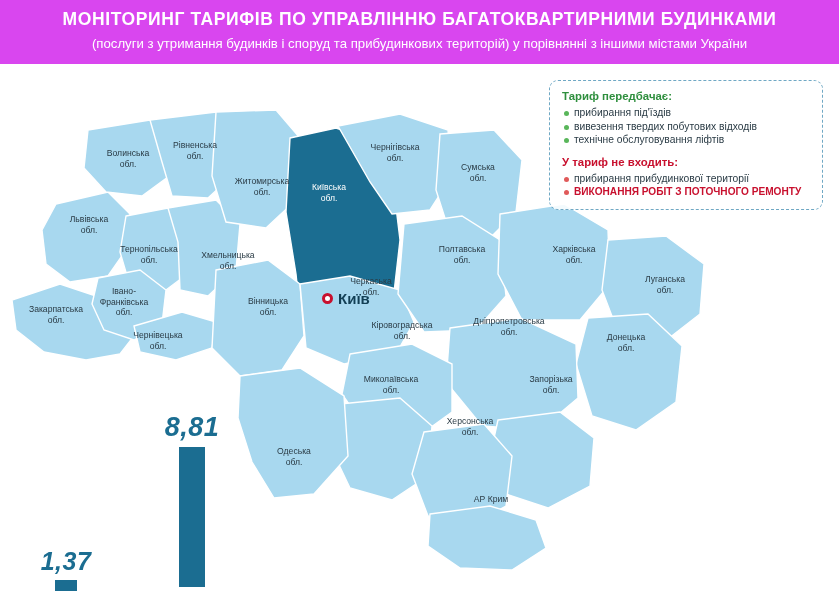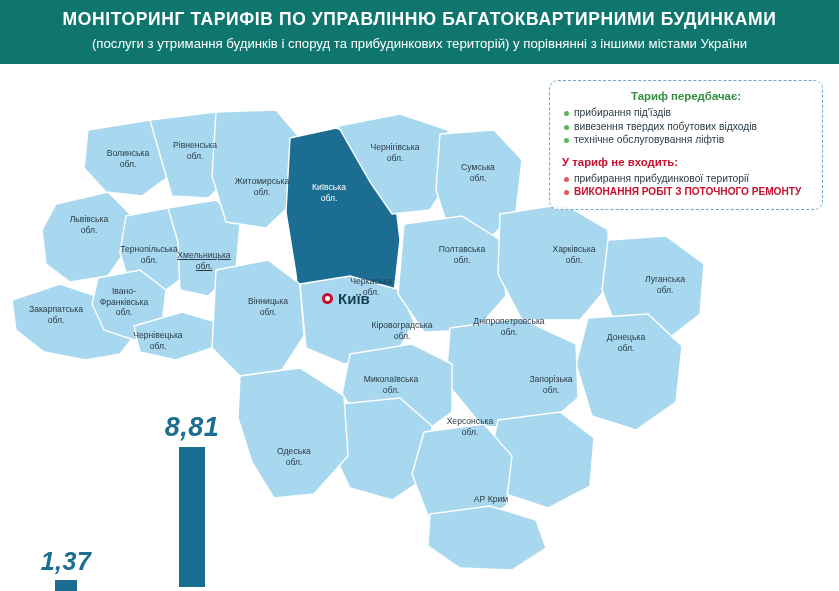--- a/index.html
+++ b/index.html
@@ -12,21 +12,21 @@
     font-family: "Liberation Sans", sans-serif;
     overflow: hidden;
   }
 
   
   #header {
     position: absolute;
     left: 0; top: 0;
     width: 839px;
     height: 64px;
-    background: #0f766e;
+    background: #d946ef;
     color: #ffffff;
     padding: 8px 14px 0 14px;
   }
   #header-title {
     font-size: 17.5px;
     font-weight: bold;
     letter-spacing: 0.6px;
     line-height: 22px;
     text-align: center;
     white-space: nowrap;
@@ -89,21 +89,21 @@
     padding: 9px 12px 10px 12px;
     border: 1px dashed #6fa8c4;
     border-radius: 9px;
     background: rgba(255,255,255,0.86);
   }
   .legend-heading {
     font-size: 11.4px;
     font-weight: bold;
     margin-bottom: 4px;
   }
-  .legend-heading.green { color: #2f8f3e; text-align: center; }
+  .legend-heading.green { color: #2f8f3e; }
   .legend-heading.red { color: #c8102e; margin-top: 9px; }
   .legend-item {
     position: relative;
     font-size: 10.3px;
     line-height: 13.6px;
     color: #2a3b45;
     padding-left: 12px;
   }
   .legend-item.red-item {
     color: #c8102e;
@@ -211,21 +211,21 @@
   <div class="region-label" style="left:448px; top:98px; width:60px;">Сумська
 обл.</div>
   <div class="region-label" style="left:226px; top:112px; width:72px;">Житомирська
 обл.</div>
   <div class="region-label kyiv-city" style="left:298px; top:118px; width:62px;">Київська
 обл.</div>
   <div class="region-label" style="left:58px; top:150px; width:62px;">Львівська
 обл.</div>
   <div class="region-label" style="left:112px; top:180px; width:74px;">Тернопільська
 обл.</div>
-  <div class="region-label" style="left:168px; top:186px; width:72px;text-decoration:underline;">Хмельницька
+  <div class="region-label" style="left:192px; top:186px; width:72px;">Хмельницька
 обл.</div>
   <div class="region-label" style="left:430px; top:180px; width:64px;">Полтавська
 обл.</div>
   <div class="region-label" style="left:540px; top:180px; width:68px;">Харківська
 обл.</div>
   <div class="region-label" style="left:340px; top:212px; width:62px;">Черкаська
 обл.</div>
   <div class="region-label" style="left:90px; top:222px; width:68px;">Івано-
 Франківська
 обл.</div>

